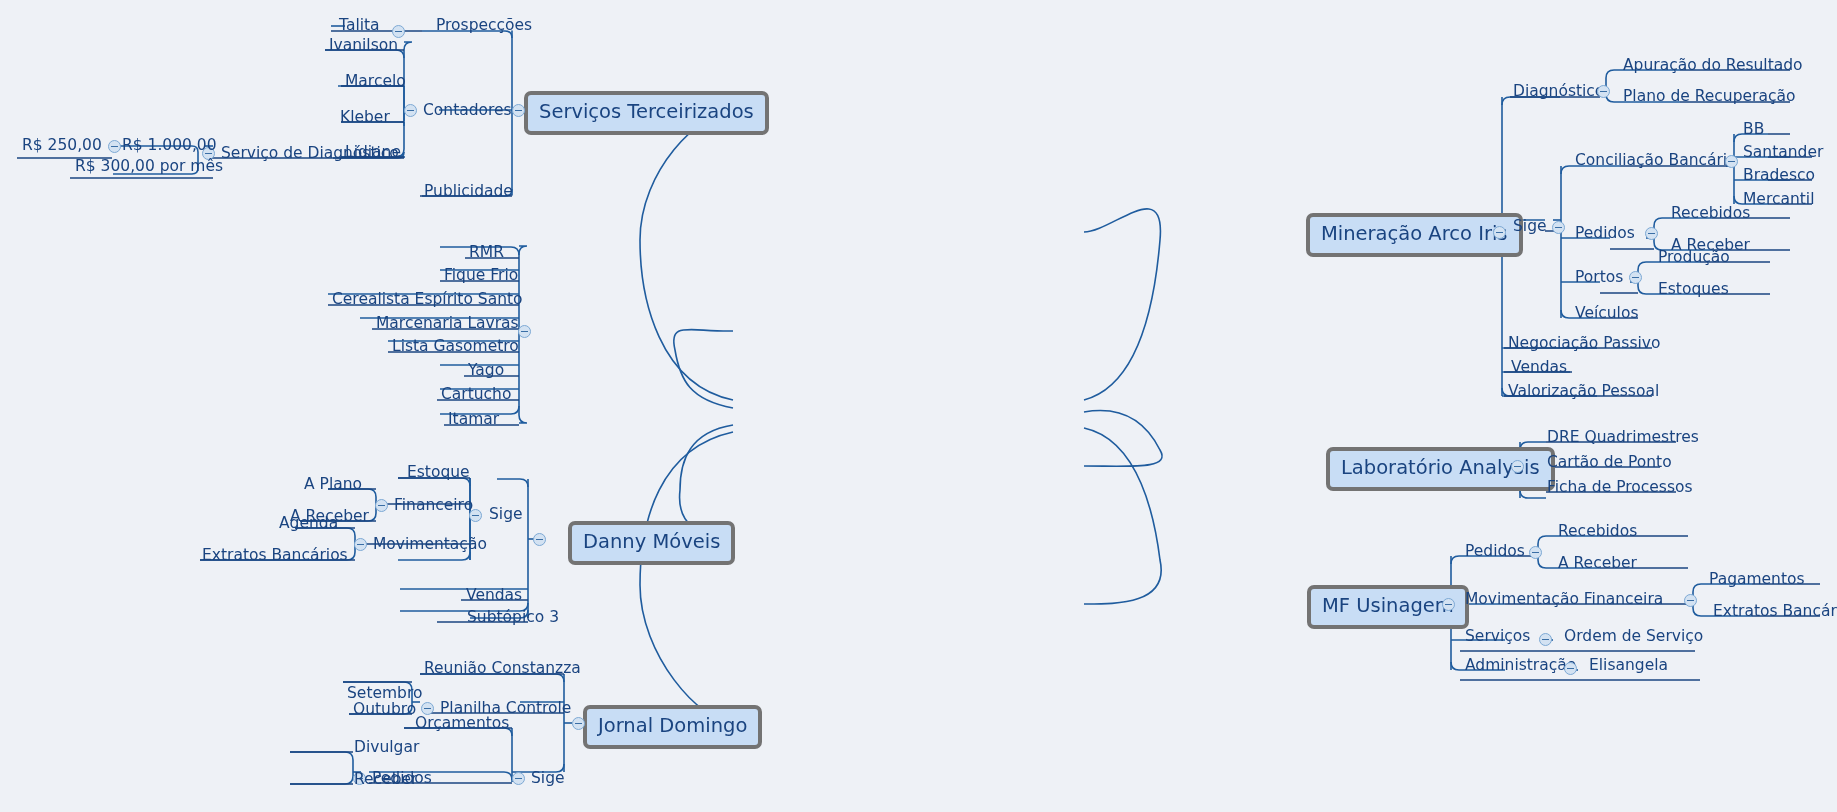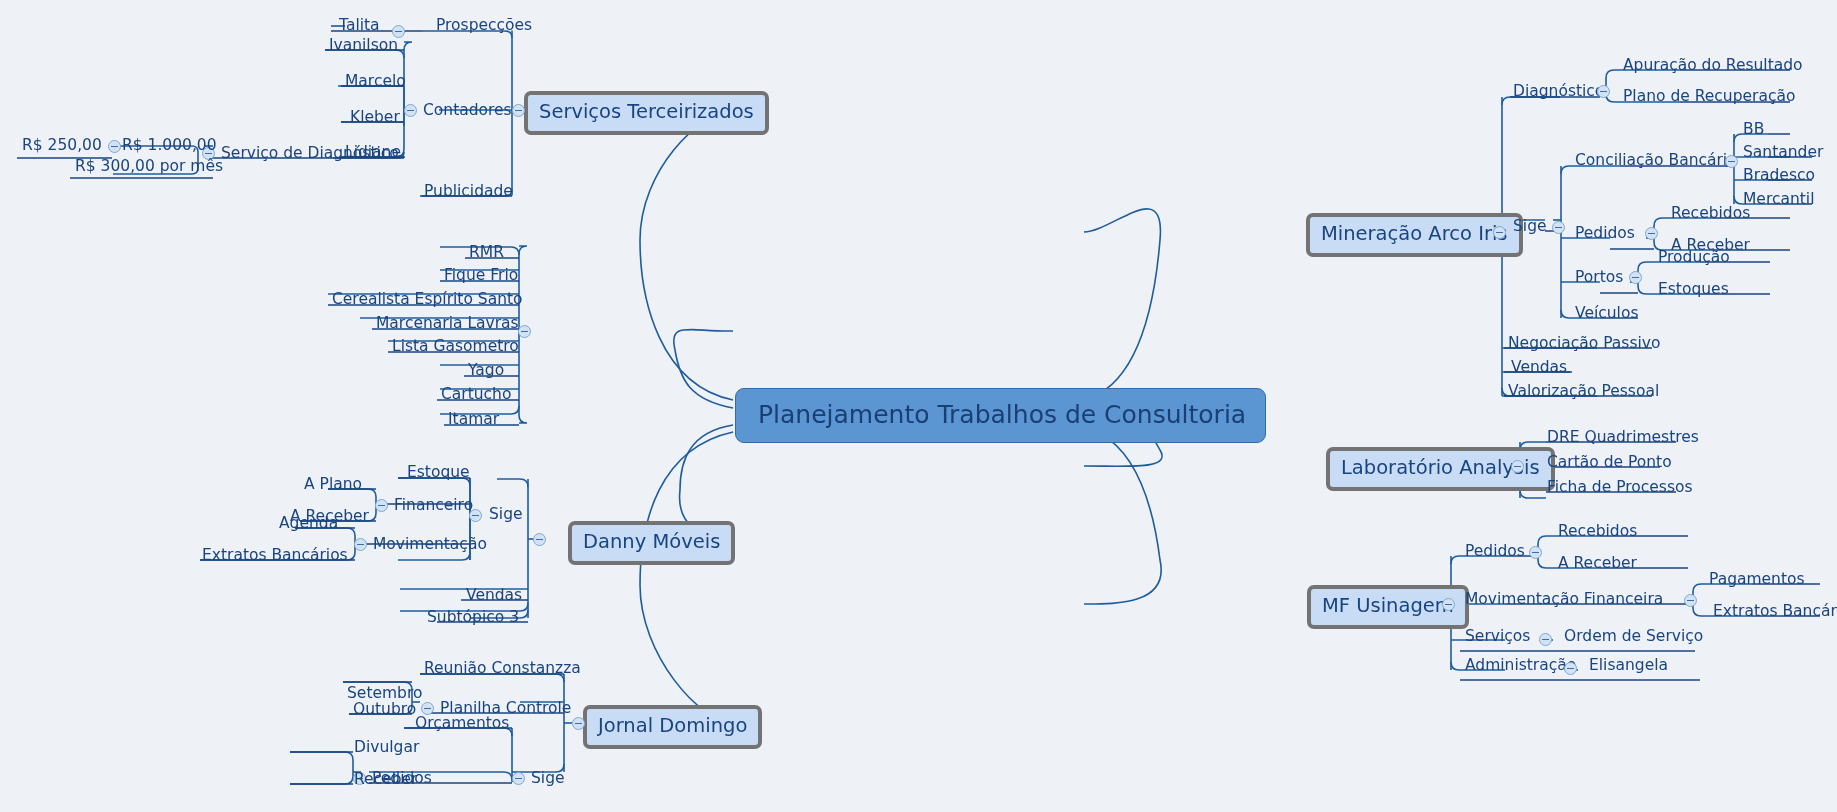--- a/index.html
+++ b/index.html
@@ -379,23 +379,20 @@
       <line x1="1600" y1="536" x2="1688" y2="536"></line>
       <line x1="1600" y1="568" x2="1688" y2="568"></line>
       <line x1="1505" y1="604" x2="1693" y2="604"></line>
       <line x1="1752" y1="584" x2="1820" y2="584"></line>
       <line x1="1752" y1="616" x2="1820" y2="616"></line>
       <line x1="1460" y1="651" x2="1695" y2="651"></line>
       <line x1="1460" y1="680" x2="1700" y2="680"></line>
     </g>
   </svg>
 
-  <div class="node root" style="left:735px; top:388px; width:531px;">
-    <span>Planejamento Trabalhos de Consultoria</span>
-  </div>
 
   <div class="node box" style="left:524px; top:91px;">
     <span>Serviços Terceirizados</span>
   </div>
   <div class="bullet" style="left:512px; top:104px;"></div>
 
   <div class="node topic" style="left:405px; top:18px;margin-left:28px;">
     <span>Prospecções</span>
   </div>
   <div class="bullet" style="left:392px; top:25px;"></div>
@@ -407,21 +404,21 @@
     <span>Contadores</span>
   </div>
   <div class="bullet" style="left:404px; top:104px;"></div>
 
   <div class="node topic" style="left:326px; top:38px;">
     <span>Ivanilson</span>
   </div>
   <div class="node topic" style="left:342px; top:74px;">
     <span>Marcelo</span>
   </div>
-  <div class="node topic" style="left:347px; top:110px;">
+  <div class="node topic" style="left:337px; top:110px;">
     <span>Kleber</span>
   </div>
   <div class="node topic" style="left:342px; top:145px;">
     <span>Lidiane</span>
   </div>
 
   <div class="node topic" style="left:218px; top:146px;">
     <span>Serviço de Diagnóstico</span>
   </div>
   <div class="bullet" style="left:202px; top:147px;"></div>
@@ -500,21 +497,21 @@
   <div class="node topic" style="left:276px; top:516px;">
     <span>Agenda</span>
   </div>
   <div class="node topic" style="left:199px; top:548px;">
     <span>Extratos Bancários</span>
   </div>
 
   <div class="node topic" style="left:463px; top:588px;">
     <span>Vendas</span>
   </div>
-  <div class="node topic" style="left:424px; top:610px;">
+  <div class="node topic" style="left:464px; top:610px;">
     <span>Subtópico 3</span>
   </div>
 
   <div class="node box" style="left:583px; top:705px;">
     <span>Jornal Domingo</span>
   </div>
   <div class="bullet" style="left:572px; top:717px;"></div>
 
   <div class="node topic" style="left:421px; top:661px;">
     <span>Reunião Constanzza</span>

